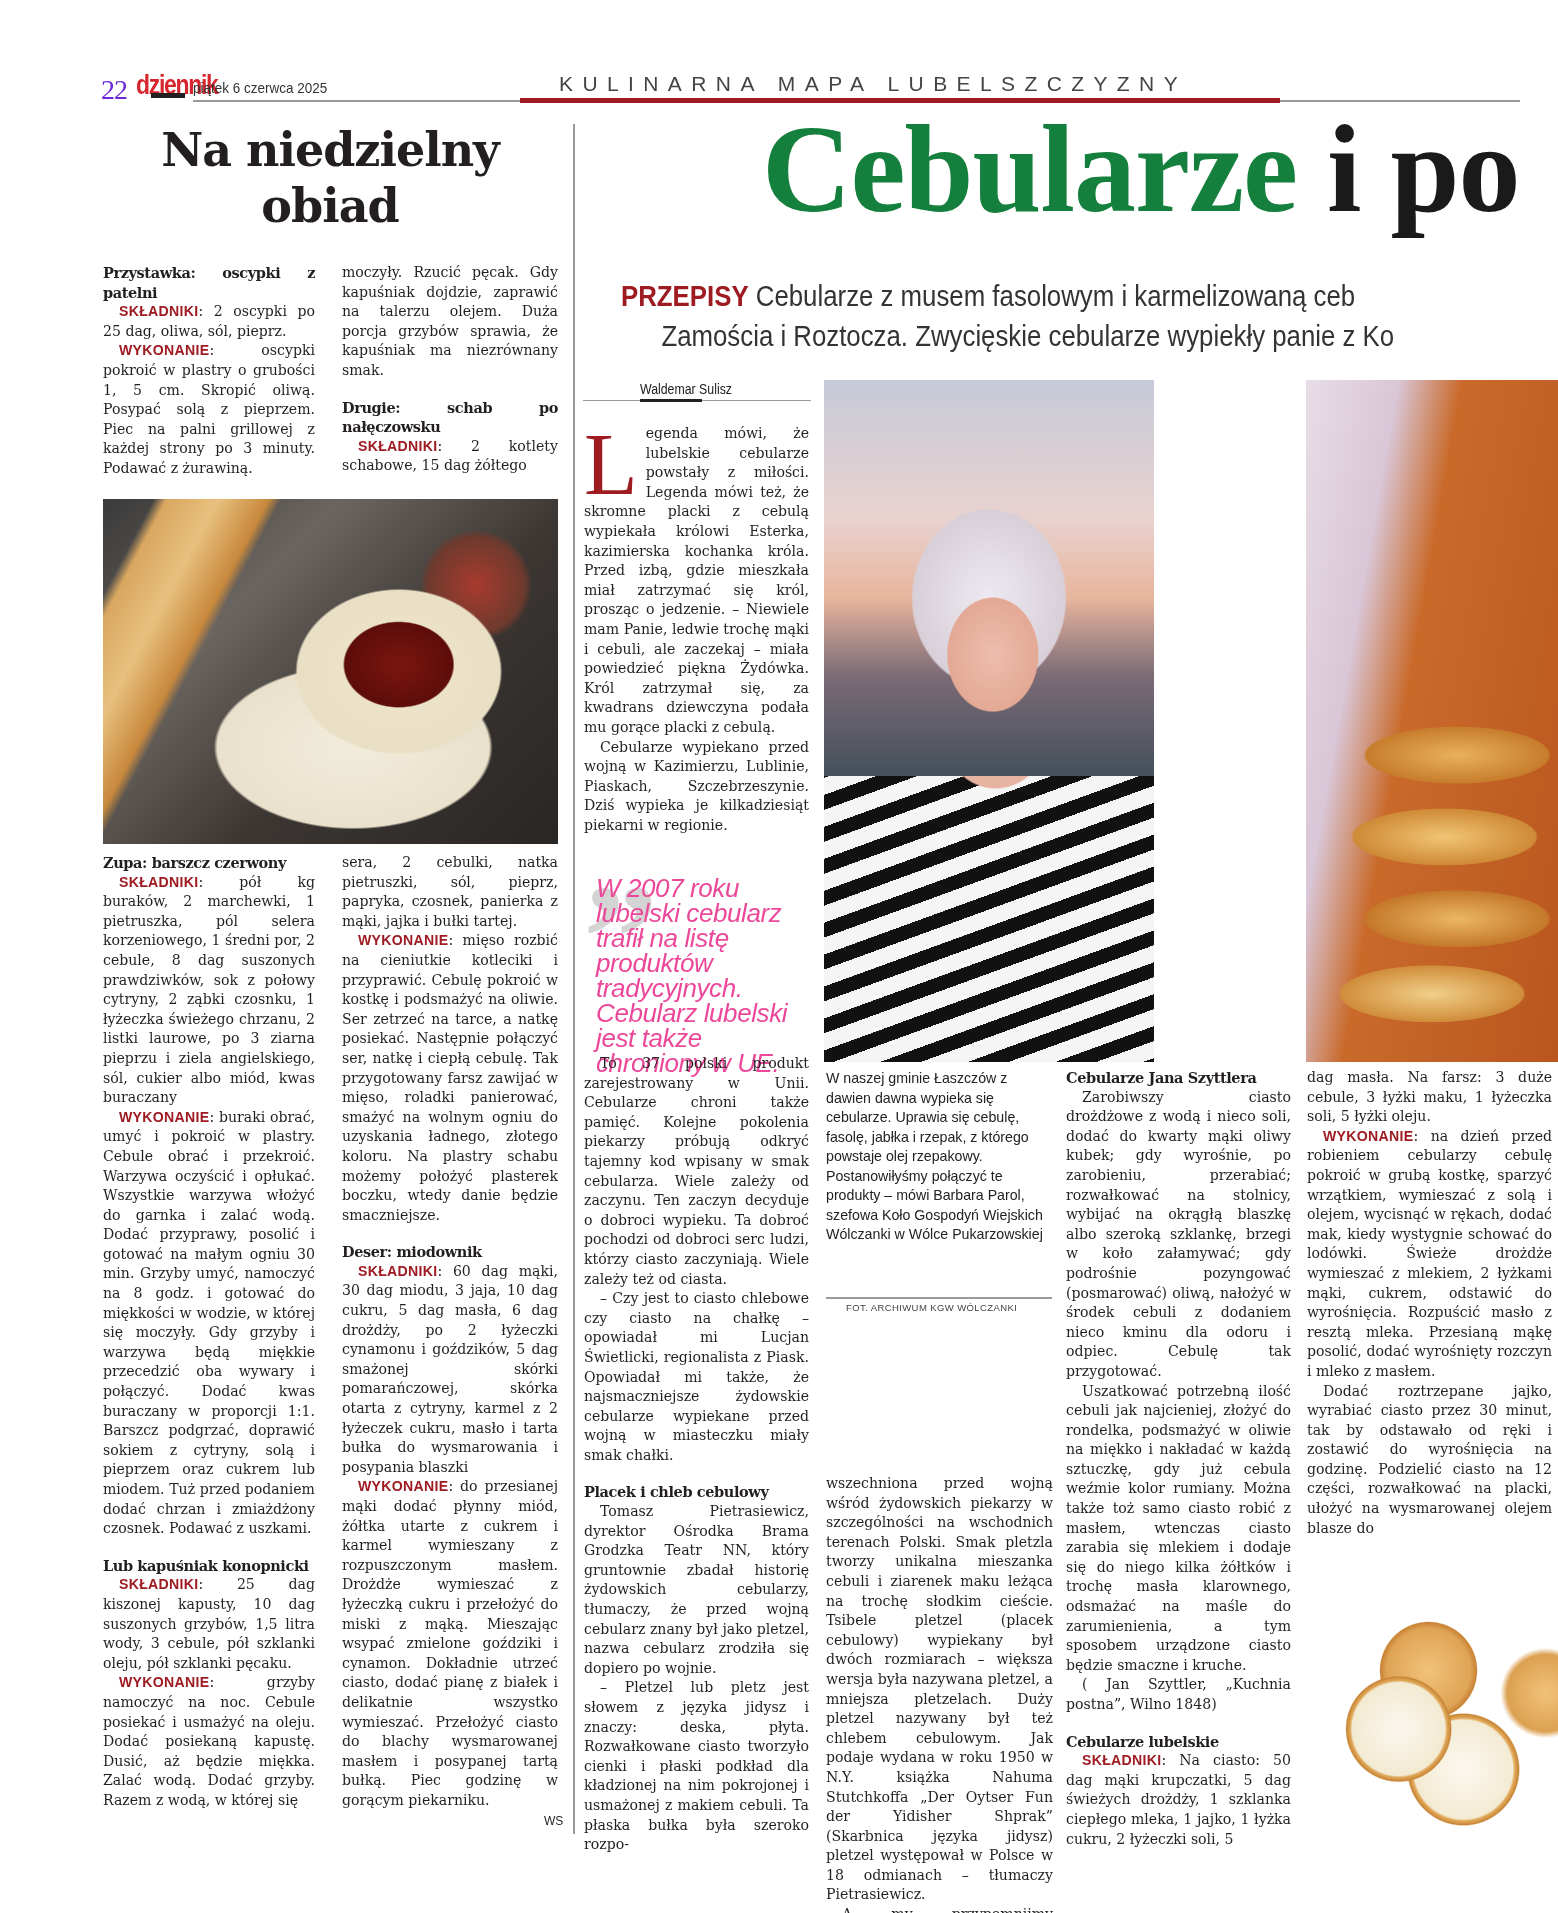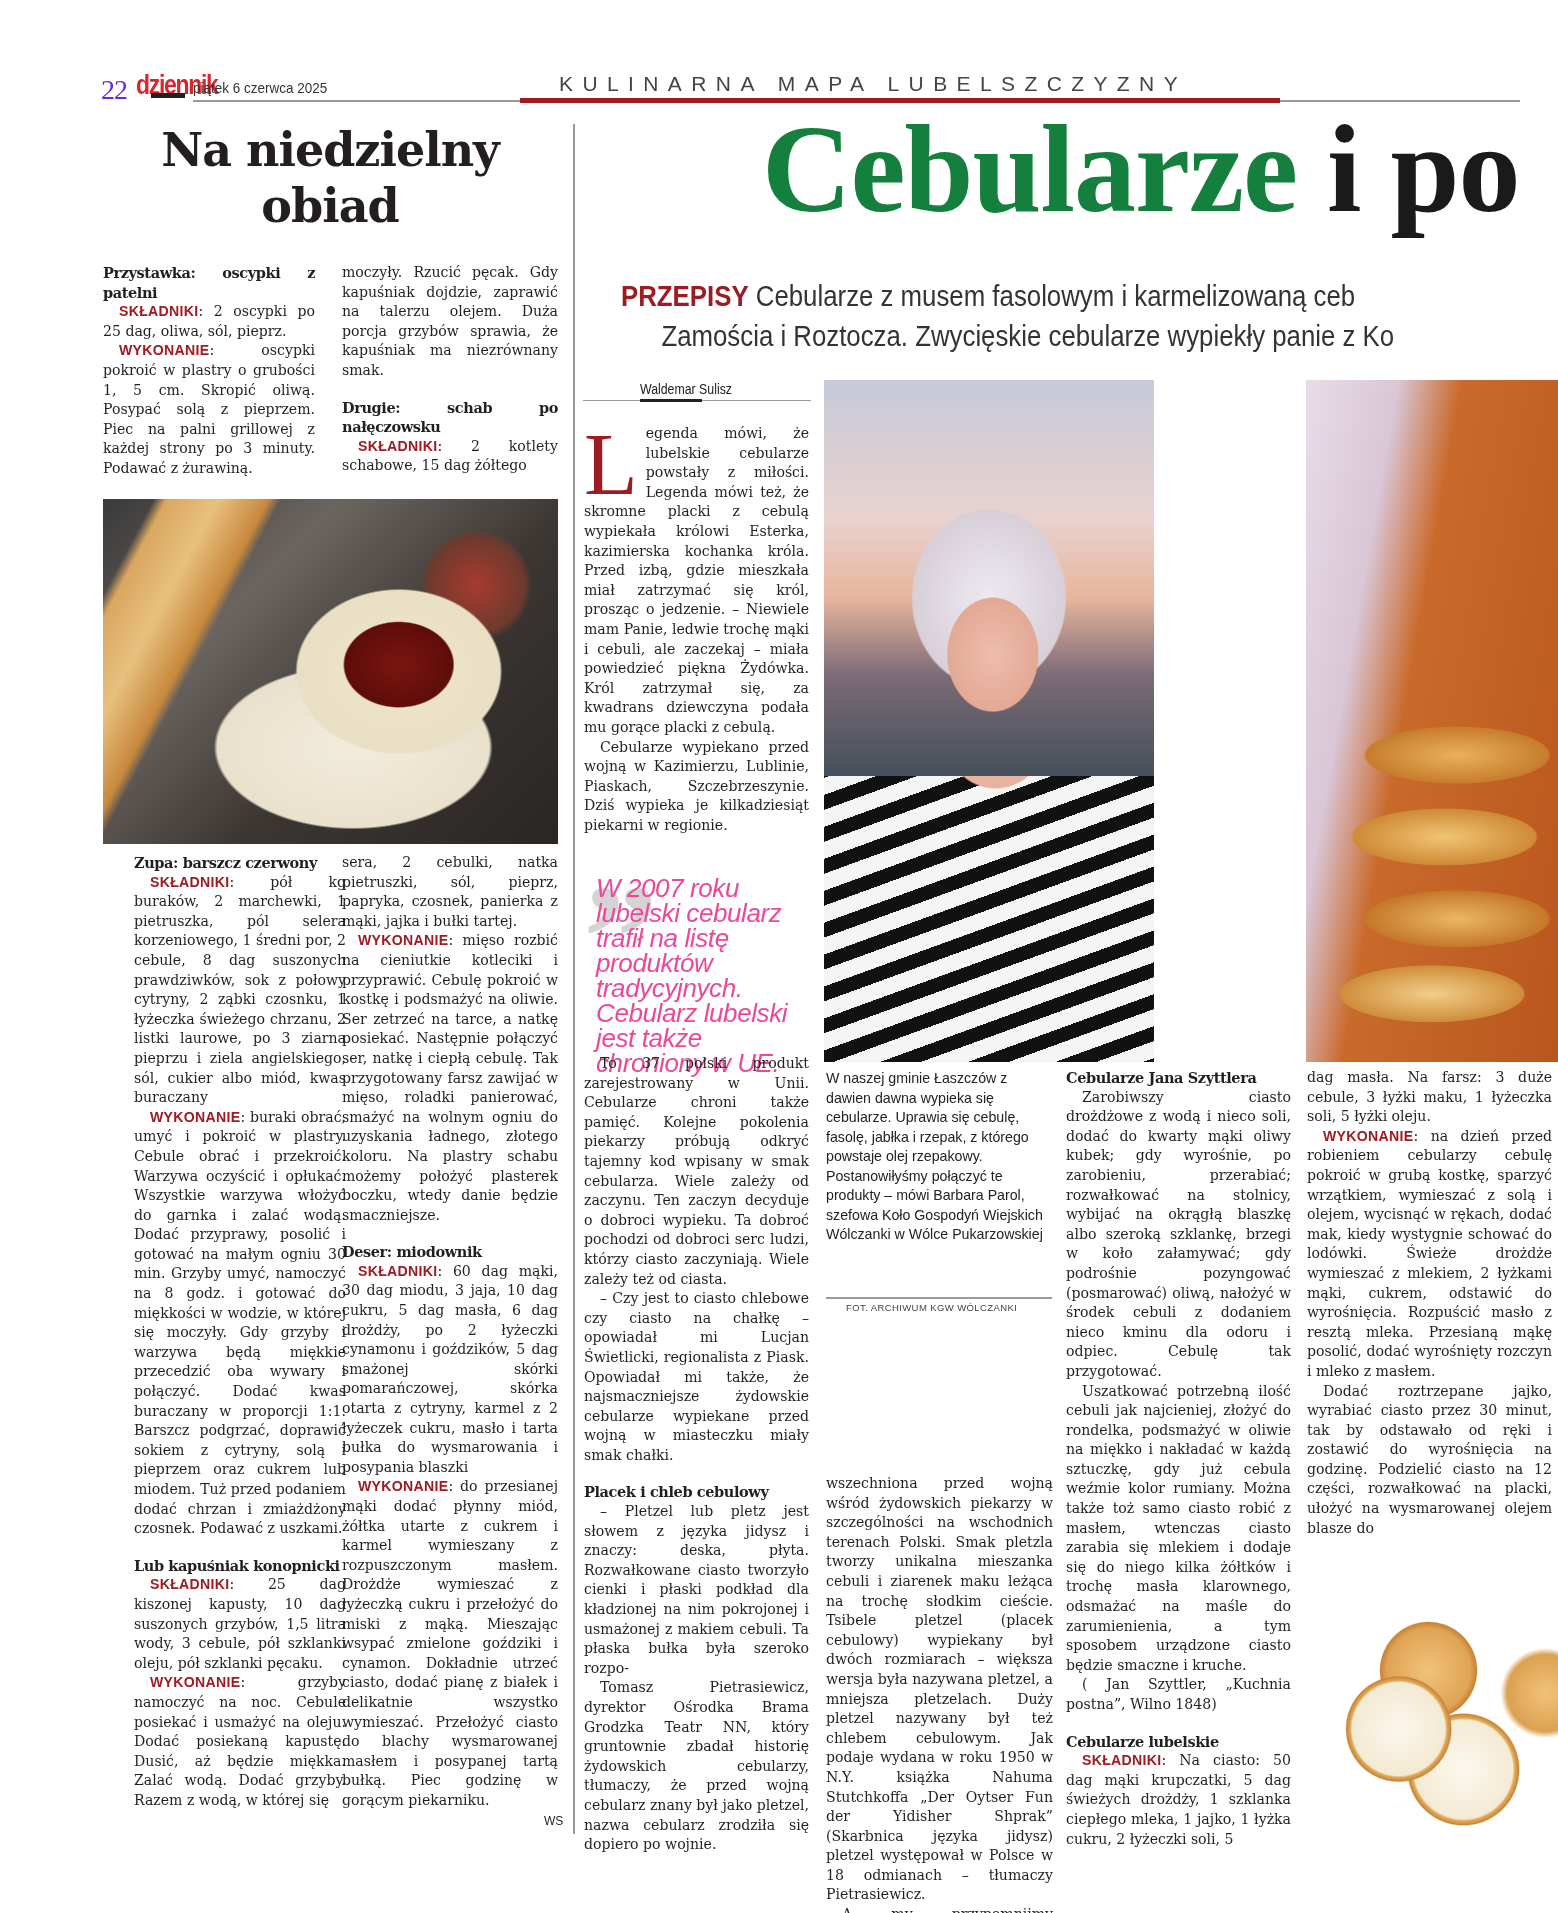--- a/index.html
+++ b/index.html
@@ -122,21 +122,21 @@
 
 <div class="abs col" style="left:342px; top:263px; width:216px;">
   <p class="noind">moczyły. Rzucić pęcak. Gdy kapuśniak dojdzie, zaprawić na talerzu olejem. Duża porcja grzybów sprawia, że kapuśniak ma niezrównany smak.</p>
   <div class="gap"></div>
   <p class="sub">Drugie: schab po nałęczowsku</p>
   <p><span class="lbl">SKŁADNIKI</span><span>: 2 kotlety schabowe, 15 dag żółtego</span></p>
 </div>
 
 <div class="abs img img-soup"></div>
 
-<div class="abs col" style="left:103px; top:853px; width:212px;margin-left:31px;">
+<div class="abs col" style="left:103px; top:853px; width:212px;">
   <p class="sub">Zupa: barszcz czerwony</p>
   <p><span class="lbl">SKŁADNIKI</span><span>: pół kg buraków, 2 marchewki, 1 pietruszka, pól selera korzeniowego, 1 średni por, 2 cebule, 8 dag suszonych prawdziwków, sok z połowy cytryny, 2 ząbki czosnku, 1 łyżeczka świeżego chrzanu, 2 listki laurowe, po 3 ziarna pieprzu i ziela angielskiego, sól, cukier albo miód, kwas buraczany</span></p>
   <p><span class="lbl">WYKONANIE</span><span>: buraki obrać, umyć i pokroić w plastry. Cebule obrać i przekroić. Warzywa oczyścić i opłukać. Wszystkie warzywa włożyć do garnka i zalać wodą. Dodać przyprawy, posolić i gotować na małym ogniu 30 min. Grzyby umyć, namoczyć na 8 godz. i gotować do miękkości w wodzie, w której się moczyły. Gdy grzyby i warzywa będą miękkie przecedzić oba wywary i połączyć. Dodać kwas buraczany w proporcji 1:1. Barszcz podgrzać, doprawić sokiem z cytryny, solą i pieprzem oraz cukrem lub miodem. Tuż przed podaniem dodać chrzan i zmiażdżony czosnek. Podawać z uszkami.</span></p>
   <div class="gap"></div>
   <p class="sub">Lub kapuśniak konopnicki</p>
   <p><span class="lbl">SKŁADNIKI</span><span>: 25 dag kiszonej kapusty, 10 dag suszonych grzybów, 1,5 litra wody, 3 cebule, pół szklanki oleju, pół szklanki pęcaku.</span></p>
   <p><span class="lbl">WYKONANIE</span><span>: grzyby namoczyć na noc. Cebule posiekać i usmażyć na oleju. Dodać posiekaną kapustę. Dusić, aż będzie miękka. Zalać wodą. Dodać grzyby. Razem z wodą, w której się</span></p>
 </div>
 
 <div class="abs col" style="left:342px; top:853px; width:216px;">
@@ -167,22 +167,22 @@
 </div>
 
 <div class="abs quote-mark">”</div>
 <div class="abs pull-quote">W 2007 roku lubelski cebularz trafił na listę produktów tradycyjnych. Cebularz lubelski jest także chroniony w UE.</div>
 
 <div class="abs col" style="left:584px; top:1054px; width:225px;">
   <p>To 37 polski produkt zarejestrowany w Unii. Cebularze chroni także pamięć. Kolejne pokolenia piekarzy próbują odkryć tajemny kod wpisany w smak cebularza. Wiele zależy od zaczynu. Ten zaczyn decyduje o dobroci wypieku. Ta dobroć pochodzi od dobroci serc ludzi, którzy ciasto zaczyniają. Wiele zależy też od ciasta.</p>
   <p>– Czy jest to ciasto chlebowe czy ciasto na chałkę – opowiadał mi Lucjan Świetlicki, regionalista z Piask. Opowiadał mi także, że najsmaczniejsze żydowskie cebularze wypiekane przed wojną w miasteczku miały smak chałki.</p>
   <div class="gap"></div>
   <p class="sub">Placek i chleb cebulowy</p>
+  <p>Tomasz Pietrasiewicz, dyrektor Ośrodka Brama Grodzka Teatr NN, który gruntownie zbadał historię żydowskich cebularzy, tłumaczy, że przed wojną cebularz znany był jako pletzel, nazwa cebularz zrodziła się dopiero po wojnie.</p>
   <p>– Pletzel lub pletz jest słowem z języka jidysz i znaczy: deska, płyta. Rozwałkowane ciasto tworzyło cienki i płaski podkład dla kładzionej na nim pokrojonej i usmażonej z makiem cebuli. Ta płaska bułka była szeroko rozpo-</p>
-  <p>Tomasz Pietrasiewicz, dyrektor Ośrodka Brama Grodzka Teatr NN, który gruntownie zbadał historię żydowskich cebularzy, tłumaczy, że przed wojną cebularz znany był jako pletzel, nazwa cebularz zrodziła się dopiero po wojnie.</p>
 </div>
 
 <div class="abs img img-woman"></div>
 <div class="abs img img-bread"></div>
 
 <div class="abs caption">W naszej gminie Łaszczów z dawien dawna wypieka się cebularze. Uprawia się cebulę, fasolę, jabłka i rzepak, z którego powstaje olej rzepakowy. Postanowiłyśmy połączyć te produkty – mówi Barbara Parol, szefowa Koło Gospodyń Wiejskich Wólczanki w Wólce Pukarzowskiej</div>
 <div class="abs caption-rule"></div>
 <div class="abs photo-credit">FOT. ARCHIWUM KGW WÓLCZANKI</div>
 
 <div class="abs col" style="left:826px; top:1454px; width:227px;margin-top:20px;">

